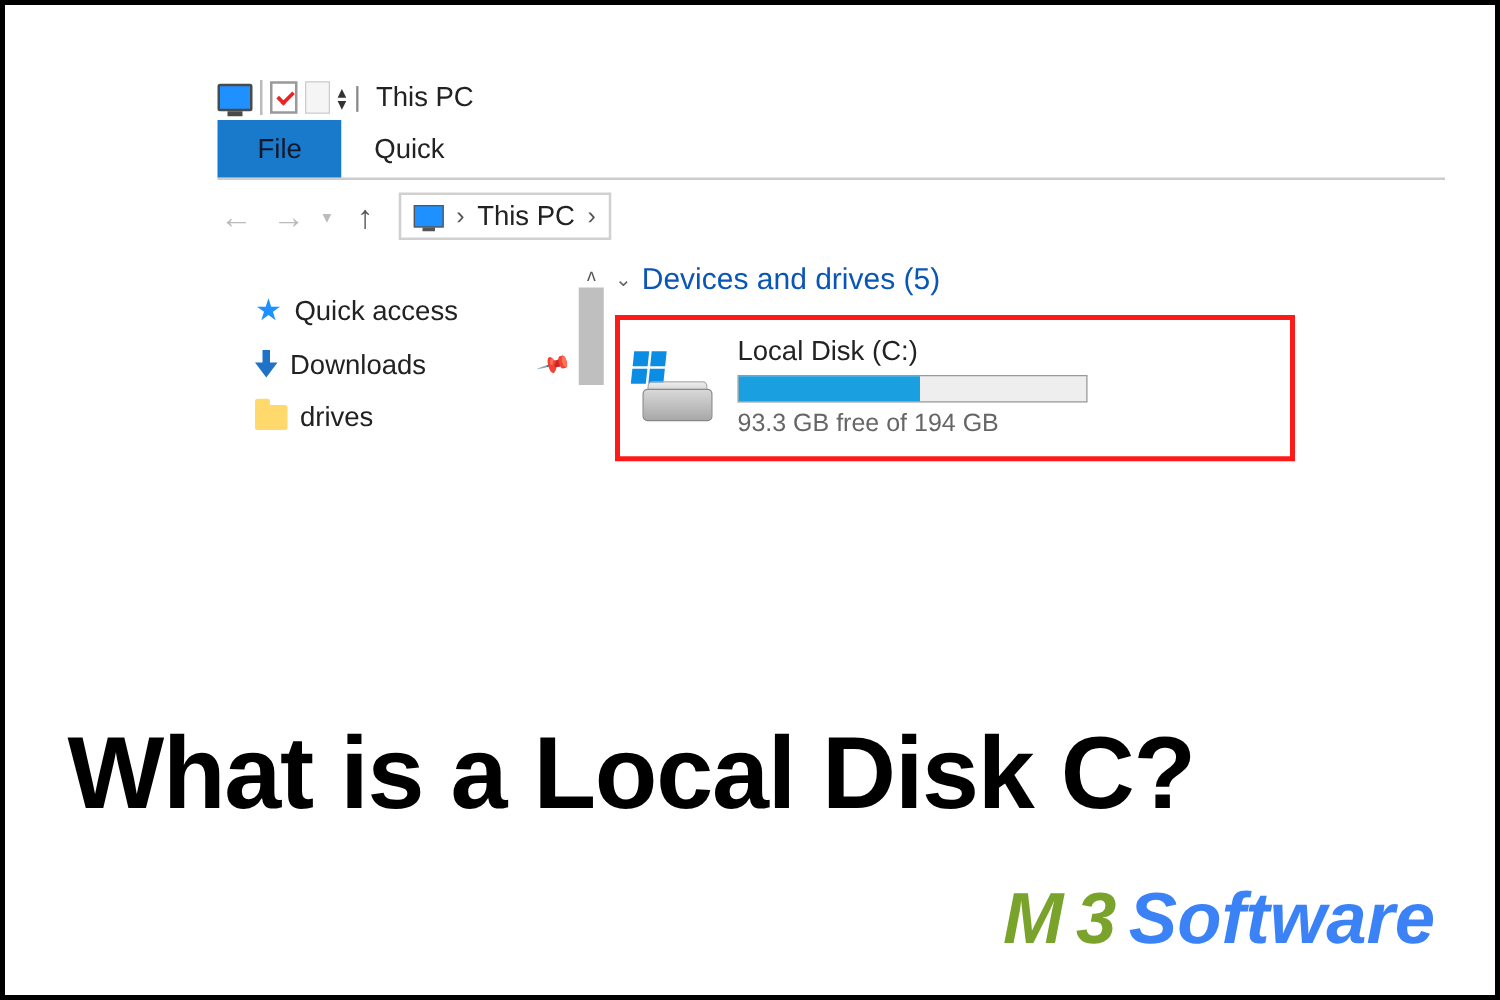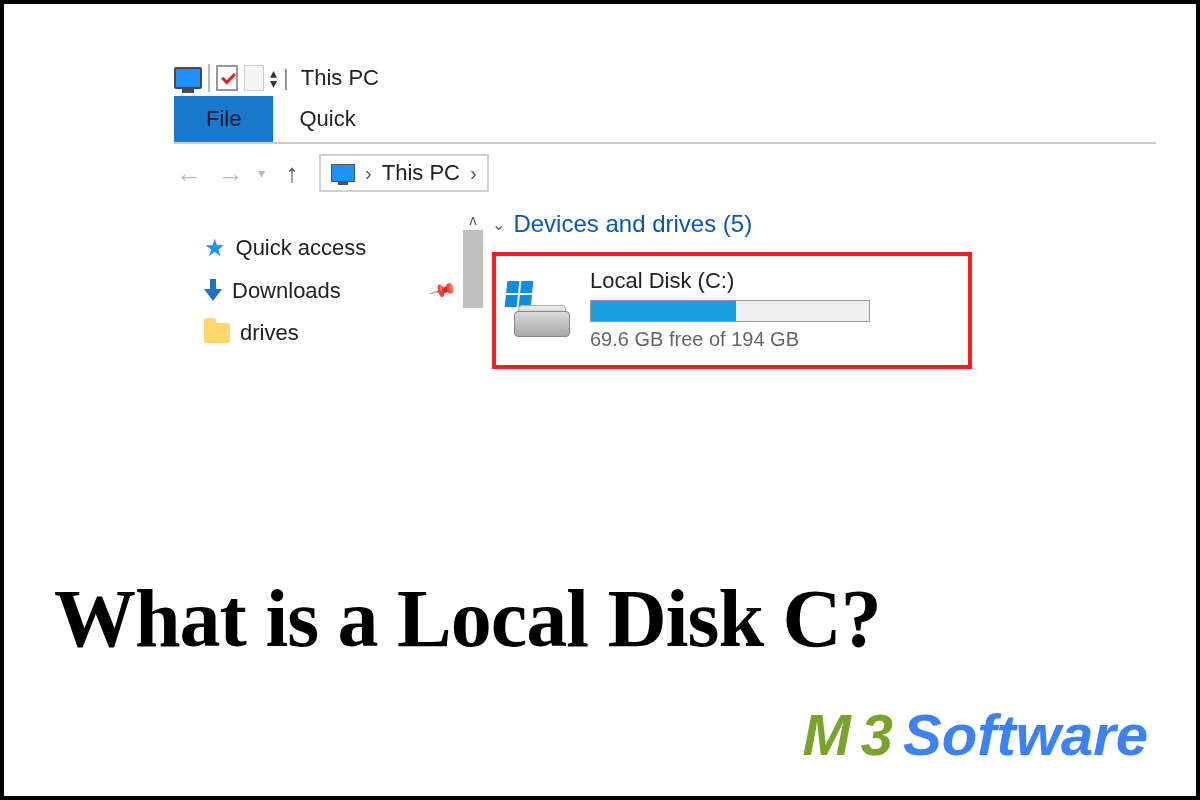--- a/index.html
+++ b/index.html
@@ -173,21 +173,21 @@
       display: flex; align-items: center; gap: 8px;
       margin-bottom: 14px;
     }
     .group-caret { font-size: 16px; color: #666; }
     .drive-box {
       border: 4px solid #ff1a1a;
       display: flex;
       align-items: center;
       gap: 18px;
       padding: 12px 18px 14px 12px;
-      width: 480px;
+      width: 544px;
     }
     .drive-icon-wrap { position: relative; width: 64px; height: 54px; }
     .win-flag {
       position: absolute; top: -2px; left: -2px;
       display: grid; grid-template-columns: 12px 12px;
       grid-template-rows: 12px 12px; gap: 2px;
       transform: skewX(-6deg);
     }
     .win-flag div { background: #0b8de4; }
     .hdd-body {
@@ -216,21 +216,21 @@
       position: absolute; left: 0; top: 0; bottom: 0;
       background: #1a9fe0;
     }
     .drive-free { font-size: 20px; color: #666; margin-top: 6px; }
     
     .headline {
       position: absolute;
       bottom: 130px;
       left: 50px;
       right: 50px;
-      font-family: Liberation Serif, serif;
+      font-family: Liberation Sans, sans-serif;
       font-size: 82px;
       font-weight: 700;
       color: #000;
       letter-spacing: -1px;
     }
     
     .brand {
       position: absolute;
       bottom: 28px; right: 48px;
       font-family: Arial, sans-serif;
@@ -316,21 +316,21 @@
                 <div></div>
             </div>
             <div class="hdd-top"></div>
             <div class="hdd-body"></div>
           </div>
           <div class="drive-info">
             <div class="drive-name">Local Disk (C:)</div>
             <div class="usage-bar">
               <div class="usage-fill" style="width:52%"></div>
             </div>
-            <div class="drive-free">69.6 GB free of 194 GB</div>
+            <div class="drive-free">93.3 GB free of 194 GB</div>
           </div>
         </div>
       </div>
 
     </div>
   </div>
 
   <div class="headline">What is a Local Disk C?</div>
 
   <div class="brand">

